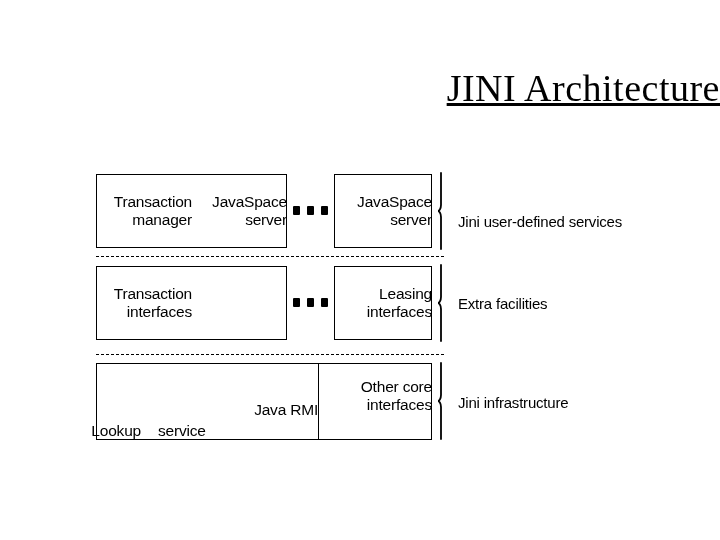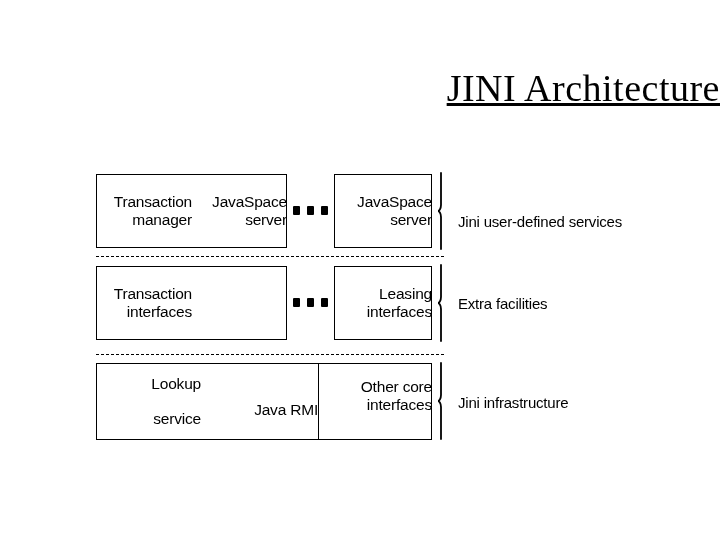--- a/index.html
+++ b/index.html
@@ -174,21 +174,21 @@
       <svg width="18" height="80" viewBox="0 0 18 80">
         <path d="M4 2 C4 2 4 30 4 34 C4 38 2 40 1 40 C2 40 4 42 4 46 C4 50 4 78 4 78" fill="none" stroke="#000000" stroke-width="1.8" stroke-linecap="round"></path>
       </svg>
     </div>
     <div class="rlabel" style="left:458px; top:295px;">Extra facilities</div>
 
     <div class="box" style="left:96px; top:363px; width:336px; height:77px;"></div>
 
     <div class="vdiv" style="left:318px; top:363px; height:77px;"></div>
 
-    <div class="cellrow" style="left:96px; top:363px; width:105px; height:77px; flex-direction:column;gap:17px;">
+    <div class="cellrow" style="left:96px; top:363px; width:105px; height:77px; flex-direction:row;gap:17px;">
       <span>Lookup</span>
       <span>service</span>
     </div>
 
     <div class="cellrow" style="left:201px; top:363px; width:117px; height:95px; flex-direction:column;">
       <span>Java RMI</span>
     </div>
 
     <div class="cellrow" style="left:319px; top:363px; width:113px; height:66px; flex-direction:column;">
       <span>Other core</span>

